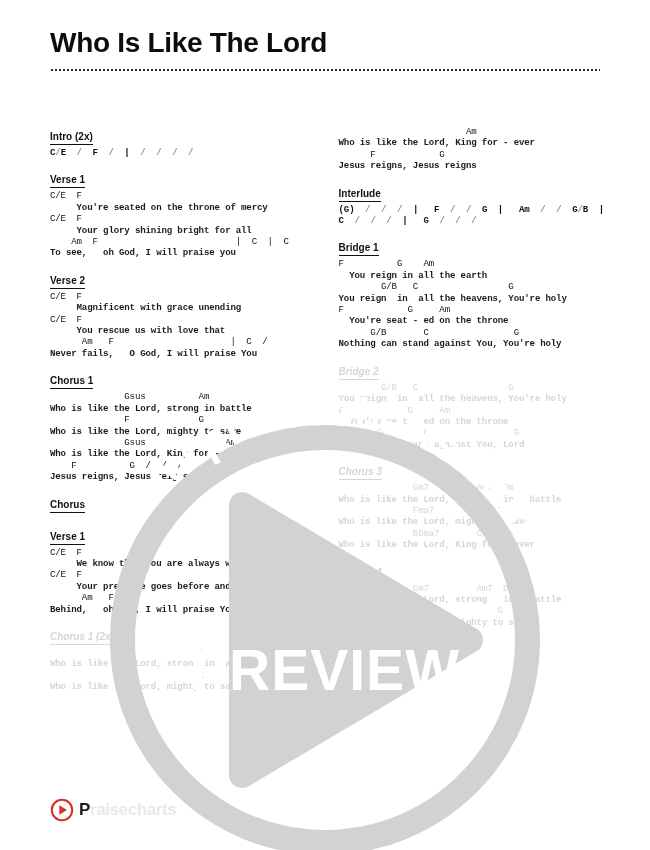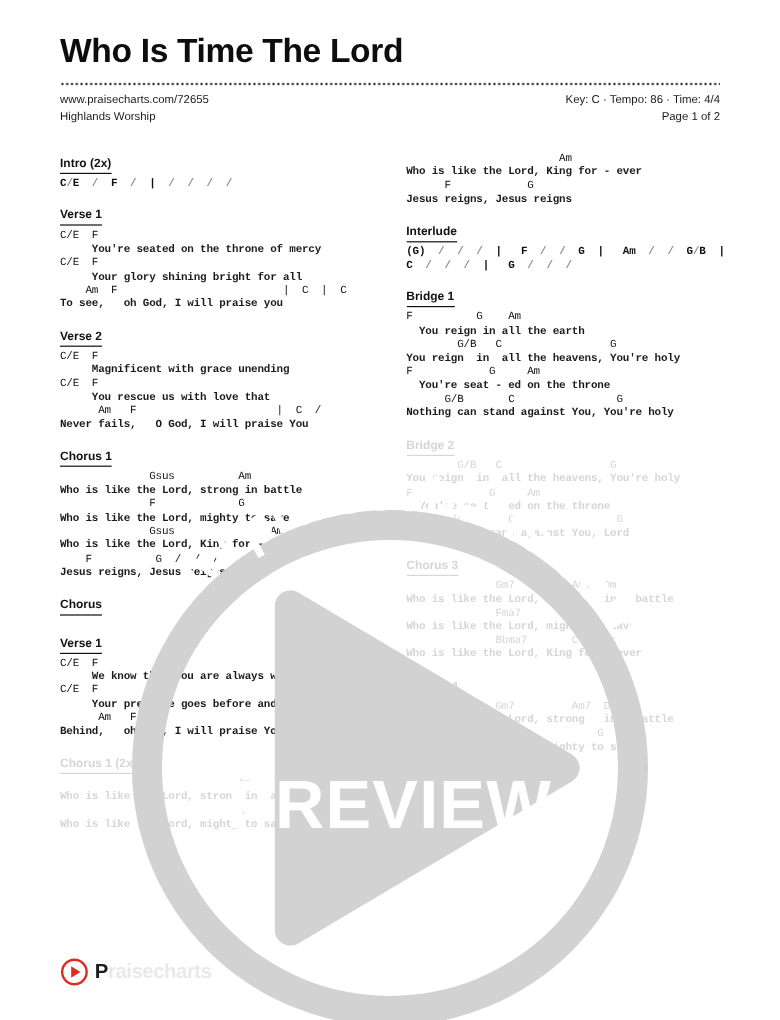--- a/index.html
+++ b/index.html
@@ -89,21 +89,21 @@
   .chordline { font-weight: normal; color: #111; }
   .lyricline { font-weight: bold; color: #1b1b1b; }
   .bar-line  { font-weight: bold; color: #111; }
   .bar-line .slash { color: #8c8c8c; font-weight: bold; }
 
   
   .faded .chordline,
   .faded .lyricline,
   .faded .bar-line,
   .faded .section-label { color: #d6d6d6; }
-  .faded .section-label { border-bottom-color: #d6d6d6; }
+  .faded .section-label { border-bottom-color: #d6d6d6; font-style: italic; }
 
   
   .watermark {
     position: absolute;
     left: 0; top: 0;
     width: 650px; height: 850px;
     pointer-events: none;
     z-index: 5;
   }
 
@@ -124,32 +124,22 @@
     letter-spacing: -0.4px;
   }
   .pc-logo-text .light { color: #e9e9e9; }
 </style>
 </head>
 <body>
 
 <div class="page">
 
   <div class="header">
-    <h1 class="song-title">Who Is Time The Lord</h1>
+    <h1 class="song-title">Who Is Like The Lord</h1>
     <div class="rule"></div>
-    <div class="meta">
-      <div class="meta-left">
-        <div>www.praisecharts.com/72655</div>
-        <div>Highlands Worship</div>
-      </div>
-      <div class="meta-right">
-        <div>Key: C · Tempo: 86 · Time: 4/4</div>
-        <div>Page 1 of 2</div>
-      </div>
-    </div>
   </div>
 
   <div class="cols">
     <div class="col" id="col-left">
         <div class="section"><div class="section-label">Intro (2x)</div><div></div><div class="bar-line">C<span class="slash">/</span>E  <span class="slash">/</span>  F  <span class="slash">/</span>  |  <span class="slash">/</span>  <span class="slash">/</span>  <span class="slash">/</span>  <span class="slash">/</span></div></div>
         <div class="section"><div class="section-label">Verse 1</div><div></div><div class="chordline">C/E  F</div><div class="lyricline">     You're seated on the throne of mercy</div><div class="chordline">C/E  F</div><div class="lyricline">     Your glory shining bright for all</div><div class="chordline">    Am  F                          |  C  |  C</div><div class="lyricline">To see,   oh God, I will praise you</div></div>
         <div class="section"><div class="section-label">Verse 2</div><div></div><div class="chordline">C/E  F</div><div class="lyricline">     Magnificent with grace unending</div><div class="chordline">C/E  F</div><div class="lyricline">     You rescue us with love that</div><div class="chordline">      Am   F                      |  C  /</div><div class="lyricline">Never fails,   O God, I will praise You</div></div>
         <div class="section"><div class="section-label">Chorus 1</div><div></div><div class="chordline">              Gsus          Am</div><div class="lyricline">Who is like the Lord, strong in battle</div><div class="chordline">              F             G</div><div class="lyricline">Who is like the Lord, mighty to save</div><div class="chordline">              Gsus               Am</div><div class="lyricline">Who is like the Lord, King for - ever</div><div class="chordline">    F          G  /  /  /</div><div class="lyricline">Jesus reigns, Jesus reigns</div></div>
         <div class="section"><div class="section-label">Chorus</div><div></div></div>
         <div class="section"><div class="section-label">Verse 1</div><div></div><div class="chordline">C/E  F</div><div class="lyricline">     We know that You are always with us</div><div class="chordline">C/E  F</div><div class="lyricline">     Your presence goes before and</div><div class="chordline">      Am   F</div><div class="lyricline">Behind,   oh God, I will praise You</div></div>

